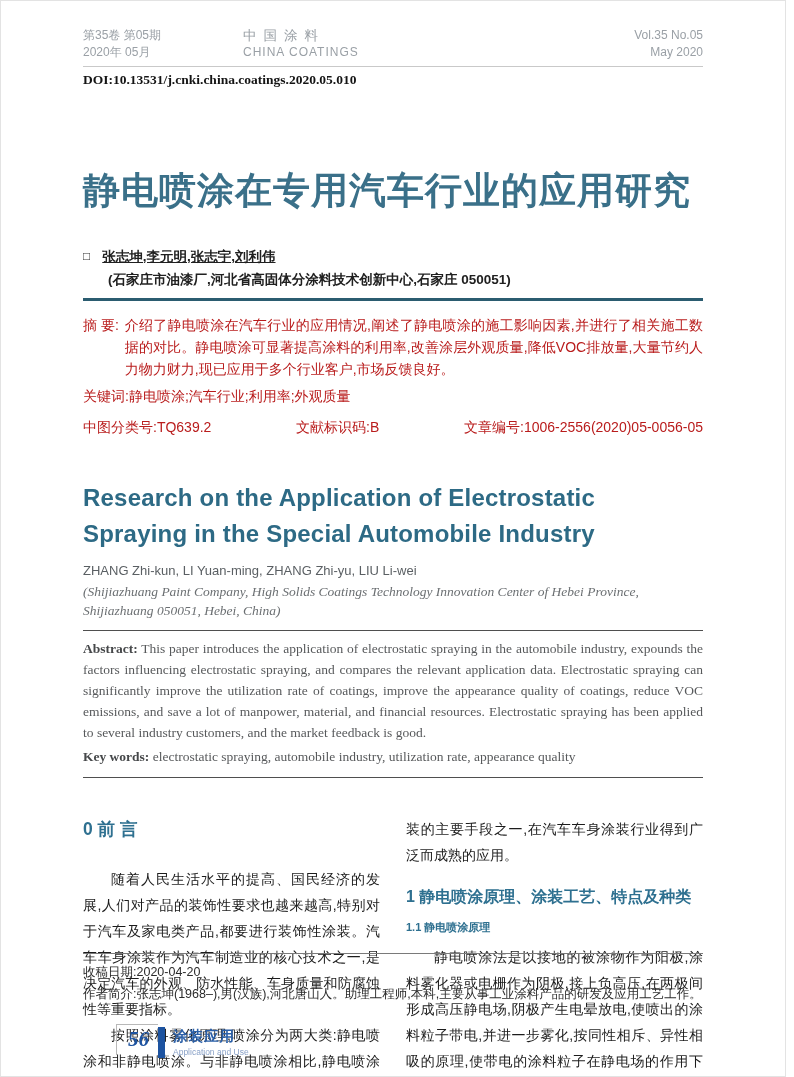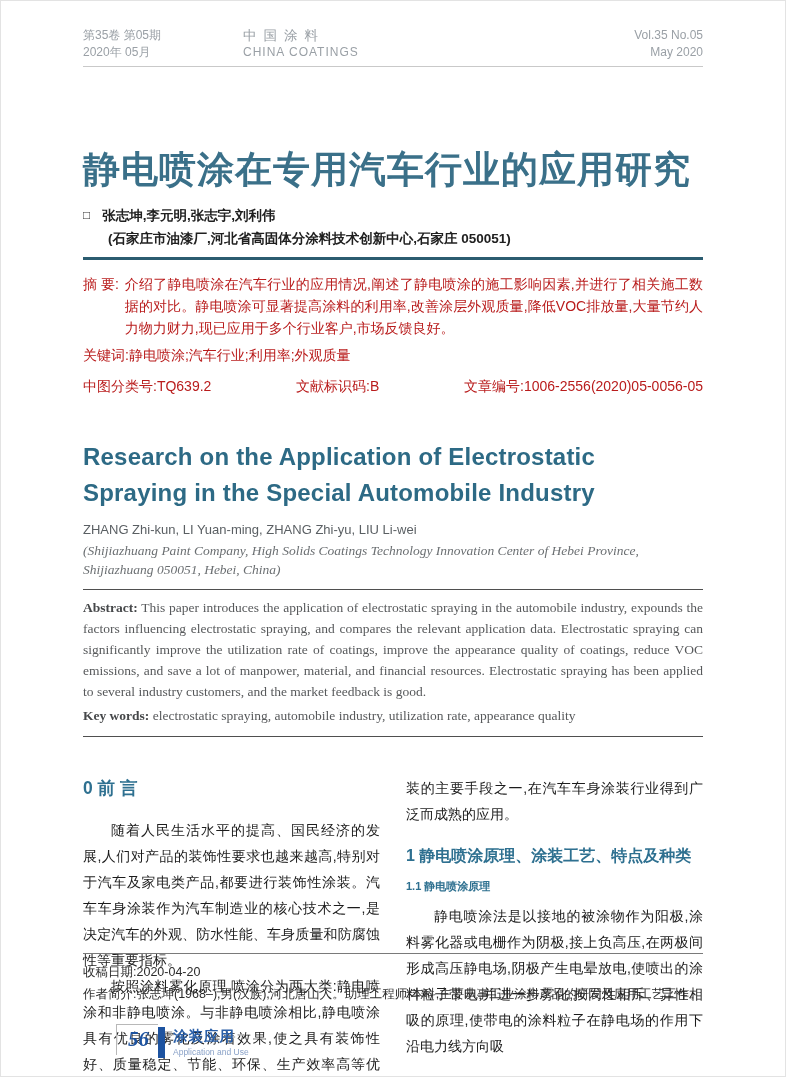--- a/index.html
+++ b/index.html
@@ -17,21 +17,21 @@
   .hdr-right { text-align: right; }
   .hdr-center { text-align: left; flex: 1; }
   .journal-cn { font-size: 13.5px; letter-spacing: 7px; color: #9aa0a6; }
   .journal-en { font-size: 12px; letter-spacing: 1px; color: #9aa0a6; }
   .hdr-rule { border-top: 1px solid #c9c9c9; margin-top: 5px; }
   .doi { margin-top: 5px; font-family: "Liberation Serif", serif;
          font-weight: 600; font-size: 13.5px; color: #141414; }
   
   .title-cn { margin: 78px 0 0 0; font-size: 37px; font-weight: 800;
               color: #3a7089; letter-spacing: 1px; }
-  .authors-cn { margin-top: 12px; font-size: 13.5px; font-weight: 700; color: #202020; }
+  .authors-cn { margin-top: 32px; font-size: 13.5px; font-weight: 700; color: #202020; text-decoration: underline; }
   .authors-cn .marker { display: inline-block; margin-right: 12px; font-weight: 400;
                         font-size: 12px; color: #333; transform: translateY(-1px); }
   .affil-cn { margin: 5px 0 0 25px; font-size: 13.5px; font-weight: 700; color: #202020; }
   .teal-rule { height: 3px; background: #2b5c70; margin-top: 9px; }
   
   .abstract-cn { margin-top: 13px; font-size: 14px; color: #b91c1c; line-height: 22px; }
   .abs-row { display: flex; }
   .abs-label { white-space: nowrap; margin-right: 6px; }
   .abs-text { flex: 1; text-align: justify; }
   .kw-row { margin-top: 5px; }
@@ -45,21 +45,21 @@
   .thin-rule { border-top: 1px solid #4f4f4f; margin-top: 10px; }
   .abstract-en { font-family: "Liberation Serif", serif; font-size: 13.5px;
                  color: #57595b; line-height: 21px; text-align: justify; margin-top: 7px; }
   .abstract-en p { margin: 0 0 3px 0; }
   .abstract-en .en-label { font-weight: 700; color: #46484a; }
   
   .columns { display: flex; gap: 26px; margin-top: 38px; }
   .col { flex: 1; font-size: 14px; line-height: 26px; color: #1c1c1c; text-align: justify; }
   .col p { margin: 0; text-indent: 2em; }
   .col p.cont { text-indent: 0; }
-  h3.sec { margin: 0 0 16px 0; font-size: 17.5px; color: #2e7090; font-weight: 700;
+  h3.sec { margin: 0 0 24px 0; font-size: 17.5px; color: #2e7090; font-weight: 700;
            white-space: nowrap; }
   h3.sec.sec1 { margin: 16px 0 4px 0; font-size: 16px; }
   h4.subsec { margin: 2px 0 4px 0; font-size: 11px; color: #2e7090; font-weight: 700; }
   
   .footnote { position: absolute; left: 82px; right: 82px; top: 952px;
               border-top: 1px solid #7a7a7a; padding-top: 7px;
               font-size: 12.5px; line-height: 22px; color: #2b2b2b; }
   
   .page-footer { position: absolute; left: 70px; bottom: 18px;
                  display: flex; align-items: center; padding-left: 45px; }
@@ -86,20 +86,21 @@
     <div class="hdr-center">
       <div class="journal-cn">中国涂料</div>
       <div class="journal-en">CHINA COATINGS</div>
     </div>
     <div class="hdr-right">
       <div>Vol.35 No.05</div>
       <div>May 2020</div>
     </div>
   </header>
   <div class="hdr-rule"></div>
+  <div class="doi">DOI:10.13531/j.cnki.china.coatings.2020.05.010</div>
 
   <h1 class="title-cn">静电喷涂在专用汽车行业的应用研究</h1>
 
   <div class="authors-cn">
     <span class="marker">□</span><span>张志坤,李元明,张志宇,刘利伟</span>
   </div>
   <div class="affil-cn">(石家庄市油漆厂,河北省高固体分涂料技术创新中心,石家庄 050051)</div>
 
   <div class="teal-rule"></div>
 

